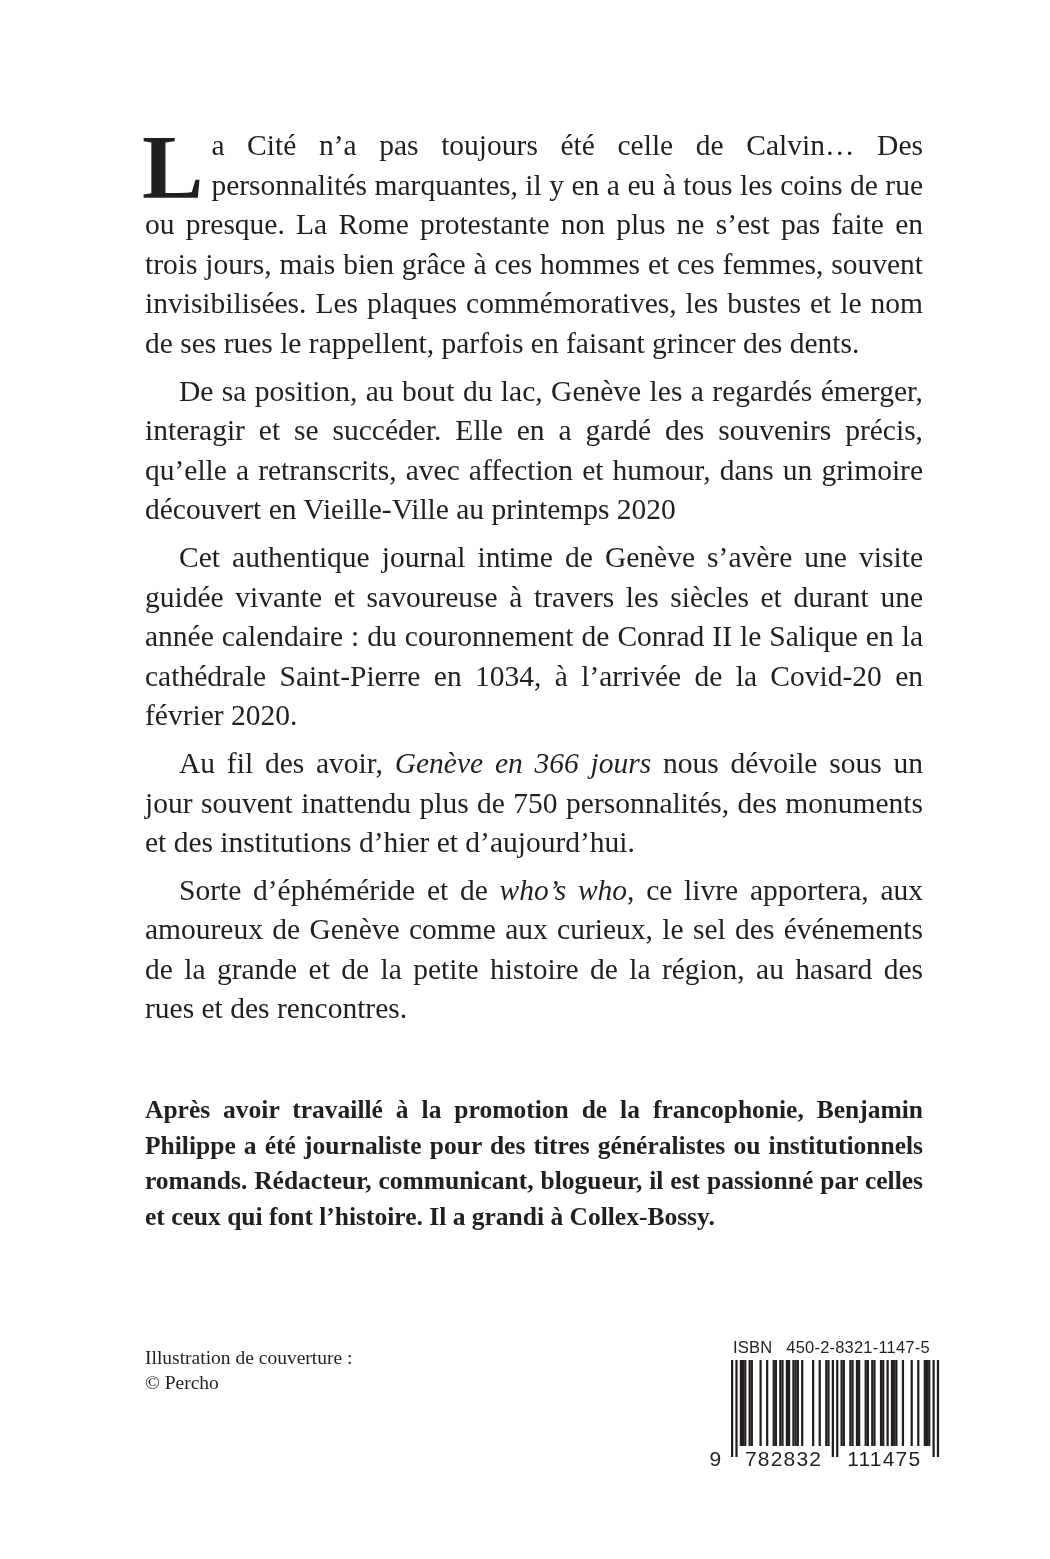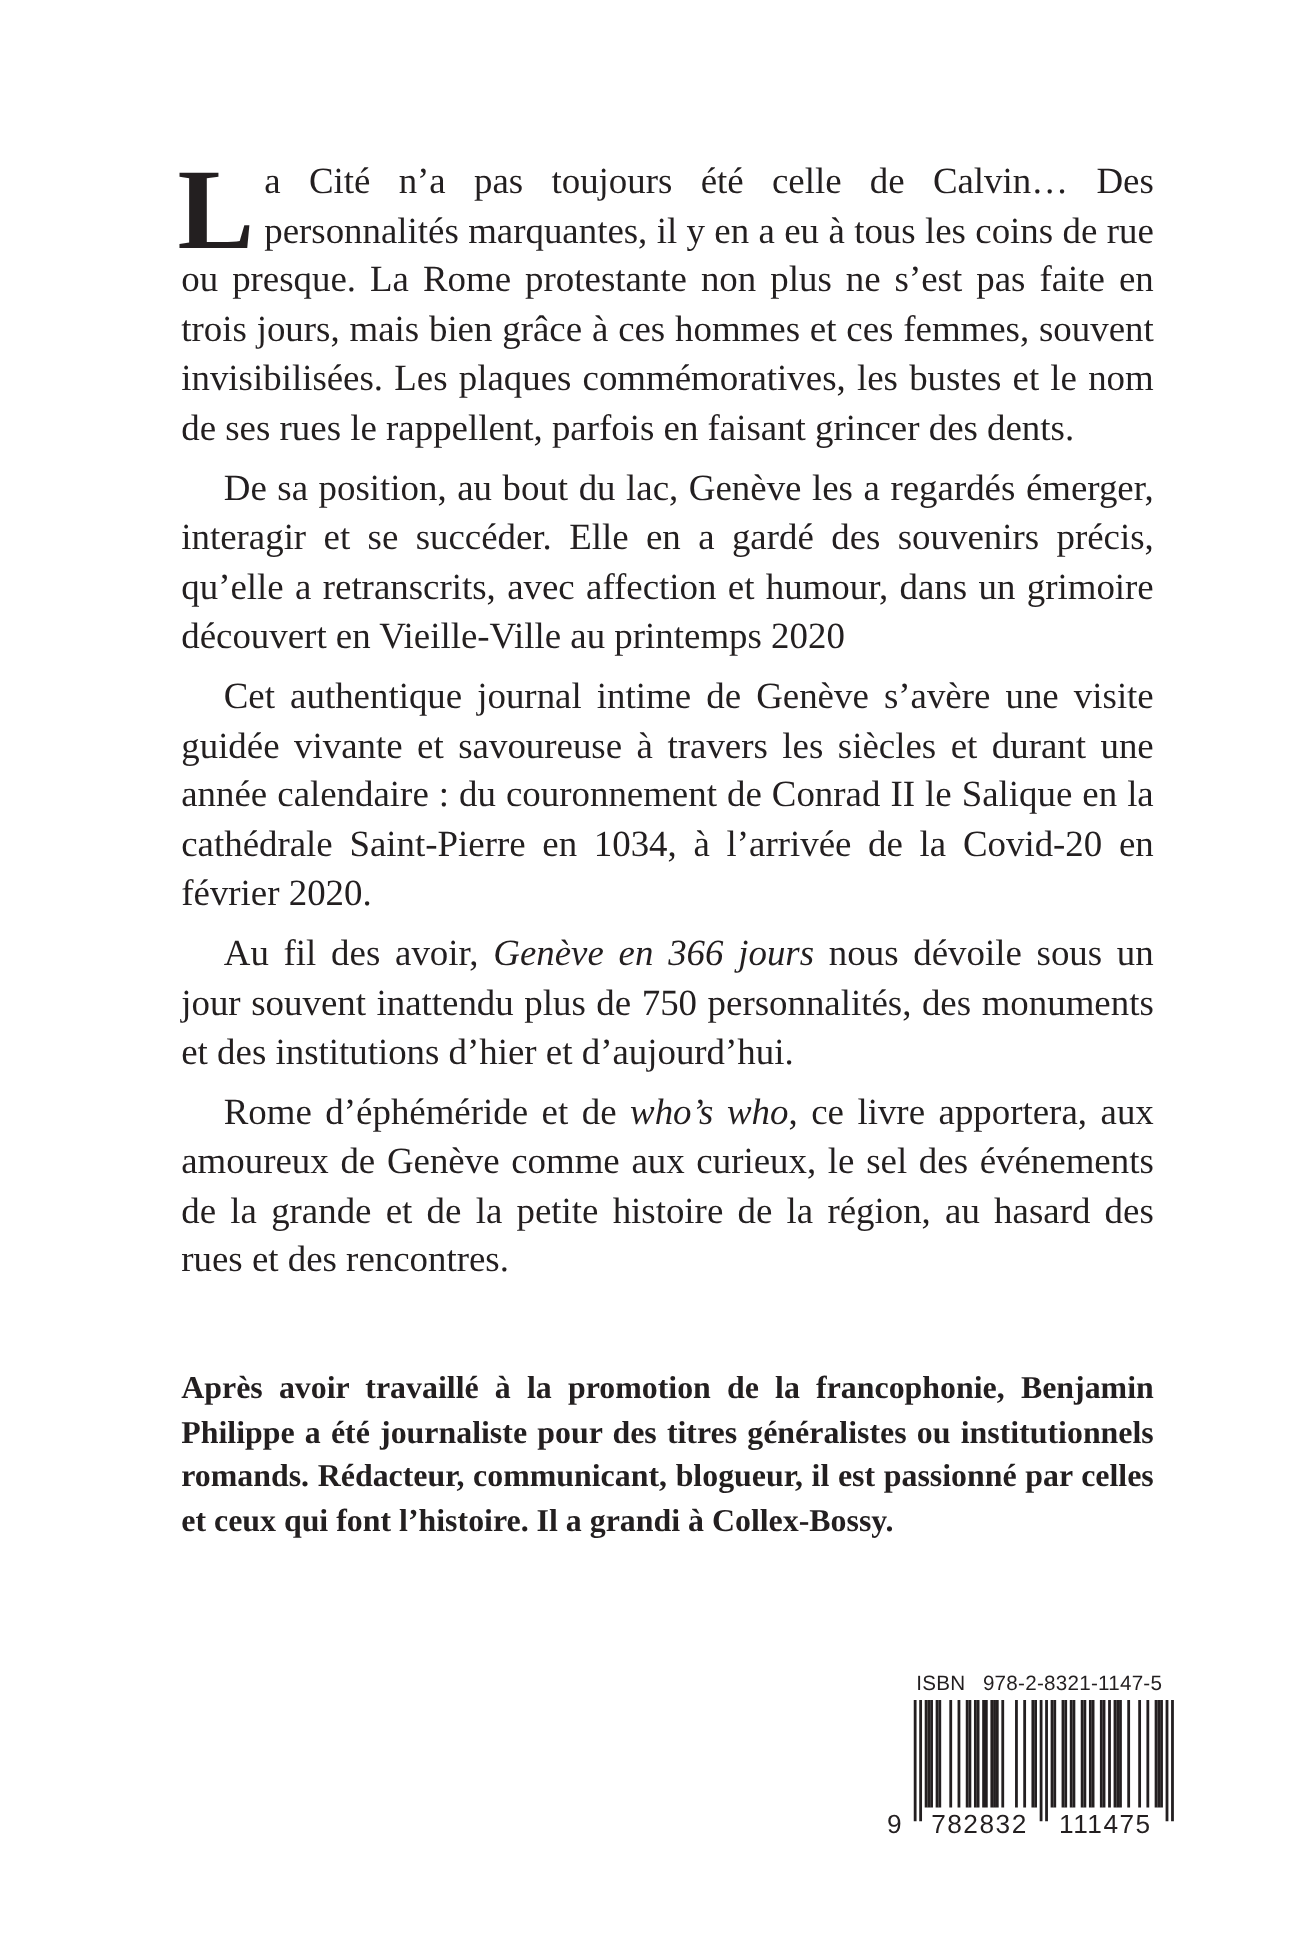--- a/index.html
+++ b/index.html
@@ -55,32 +55,36 @@
 </head>
 <body>
 
 <div class="page">
 
   <div class="blurb">
     <p class="first"><span class="dropcap">L</span><span>a Cité n’a pas toujours été celle de Calvin… Des personnalités marquantes, il y en a eu à tous les coins de rue ou presque. La Rome protestante non plus ne s’est pas faite en trois jours, mais bien grâce à ces hommes et ces femmes, souvent invisibilisées. Les plaques commémo­ratives, les bustes et le nom de ses rues le rappellent, parfois en faisant grincer des dents.</span></p>
     <p>De sa position, au bout du lac, Genève les a regardés émerger, interagir et se succéder. Elle en a gardé des souvenirs précis, qu’elle a retranscrits, avec affection et humour, dans un grimoire découvert en Vieille-Ville au printemps 2020</p>
     <p>Cet authentique journal intime de Genève s’avère une visite guidée vivante et savoureuse à travers les siècles et durant une année calendaire : du couronnement de Conrad II le Salique en la cathédrale Saint-Pierre en 1034, à l’arrivée de la Covid-20 en février 2020.</p>
     <p><span>Au fil des avoir, </span><em>Genève en 366 jours</em><span> nous dévoile sous un jour souvent inattendu plus de 750 personnalités, des monuments et des institutions d’hier et d’aujourd’hui.</span></p>
-    <p><span>Rome d’éphéméride et de </span><em>who’s who</em><span>, ce livre apportera, aux amoureux de Genève comme aux curieux, le sel des événements de la grande et de la petite histoire de la région, au hasard des rues et des rencontres.</span></p>
+    <p><span>Sorte d’éphéméride et de </span><em>who’s who</em><span>, ce livre apportera, aux amoureux de Genève comme aux curieux, le sel des événements de la grande et de la petite histoire de la région, au hasard des rues et des rencontres.</span></p>
   </div>
 
   <div class="bio">
     <p>Après avoir travaillé à la promotion de la francophonie, Benjamin Philippe a été journaliste pour des titres généralistes ou institutionnels romands. Rédacteur, communicant, blogueur, il est passionné par celles et ceux qui font l’histoire. Il a grandi à Collex-Bossy.</p>
   </div>
 
+  <div class="credits">
+    <div>Illustration de couverture :</div>
+    <div>© Percho</div>
+  </div>
 
 
   <div class="barcode-block">
     <div class="isbn-label">
-      <span>ISBN</span><span class="sep"></span><span>978-2-8321-1147-5</span>
+      <span>ISBN</span><span class="sep"></span><span>450-2-8321-1147-5</span>
     </div>
     <svg class="barcode-svg" id="barcode" width="240" height="140">
         <rect x="31.00" y="30" width="2.24" height="97" fill="#231f20"></rect>
         <rect x="35.38" y="30" width="2.24" height="97" fill="#231f20"></rect>
         <rect x="39.76" y="30" width="2.24" height="86" fill="#231f20"></rect>
         <rect x="41.95" y="30" width="2.24" height="86" fill="#231f20"></rect>
         <rect x="44.14" y="30" width="2.24" height="86" fill="#231f20"></rect>
         <rect x="48.52" y="30" width="2.24" height="86" fill="#231f20"></rect>
         <rect x="50.71" y="30" width="2.24" height="86" fill="#231f20"></rect>
         <rect x="59.47" y="30" width="2.24" height="86" fill="#231f20"></rect>

